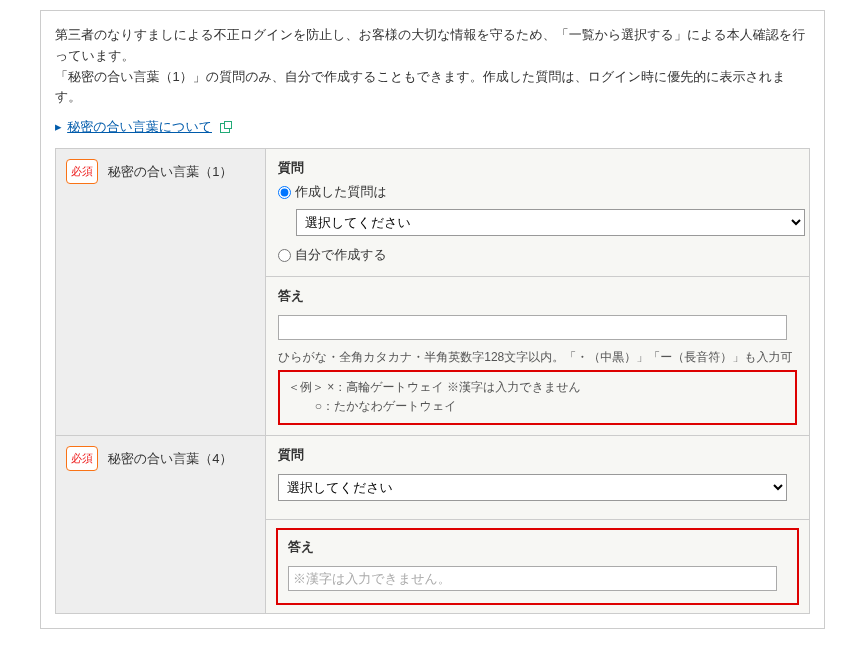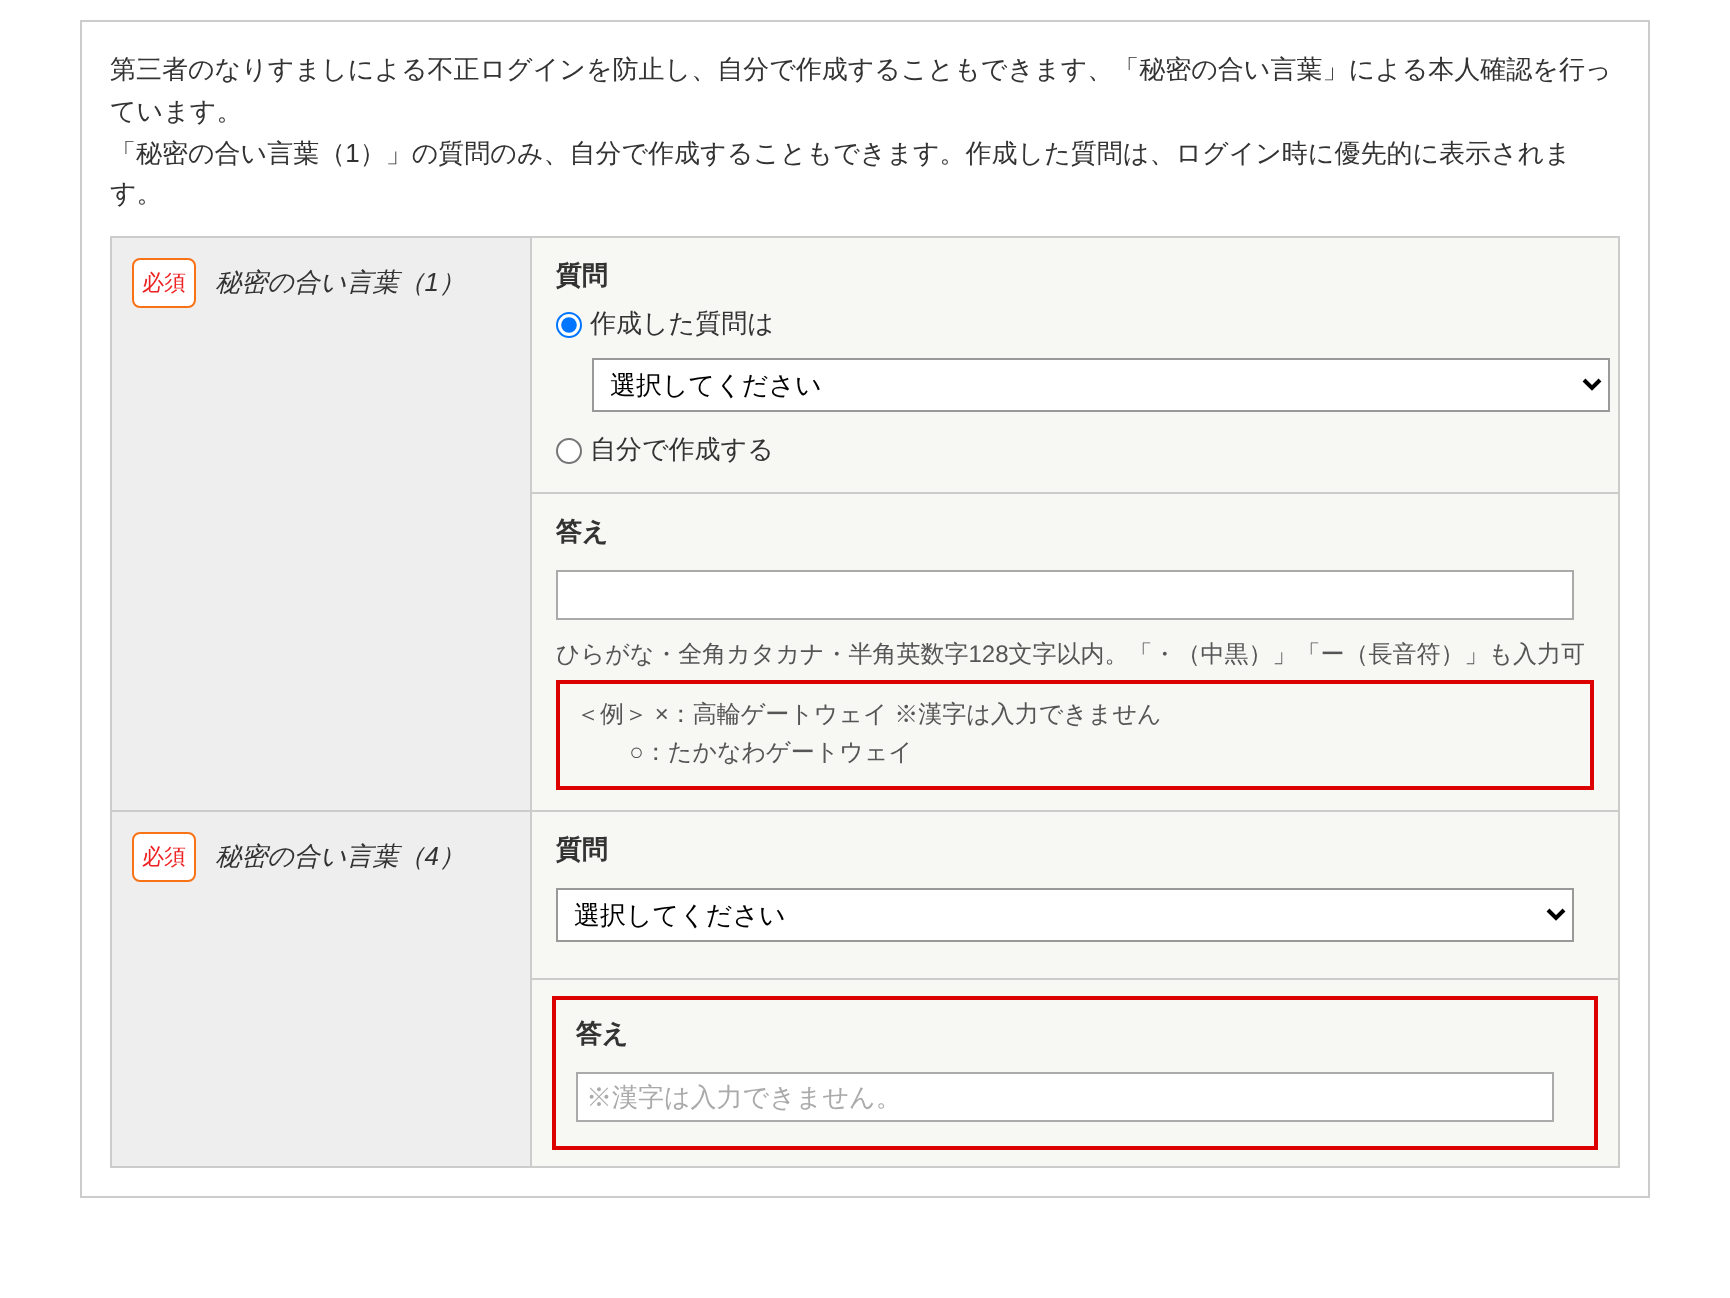--- a/index.html
+++ b/index.html
@@ -74,21 +74,20 @@
       color: #e22;
       font-size: 11px;
       border-radius: 4px;
       padding: 4px 4px;
       margin-right: 6px;
       vertical-align: middle;
       background: #fff;
     }
     .label-text {
       vertical-align: middle;
-      font-style: italic;
     }
     .input-cell {
       background: #f7f7f4;
       padding: 10px 12px;
     }
     .sub-label {
       font-weight: bold;
       margin-bottom: 6px;
     }
     .radio-row {
@@ -144,24 +143,29 @@
     }
     input::placeholder { color: #aaa; }
   </style>
 </head>
 <body>
 
 <div class="container">
 
 
   <div class="intro">
-    <div>第三者のなりすましによる不正ログインを防止し、自分で作成することもできます、「秘密の合い言葉」による本人確認を行っています。</div>
+    <div>第三者のなりすましによる不正ログインを防止し、お客様の大切な情報を守るため、「一覧から選択する」による本人確認を行っています。</div>
     <div>「秘密の合い言葉（1）」の質問のみ、自分で作成することもできます。作成した質問は、ログイン時に優先的に表示されます。</div>
   </div>
 
+  <div class="link-row">
+    <span class="tri">▸</span>
+    <a href="#">秘密の合い言葉について</a>
+    <span class="ext-icon"></span>
+  </div>
 
   <table class="form-table">
 
     <tbody>
         <tr>
       <td class="label-cell">
         <span class="req-badge">必須</span>
         <span class="label-text">秘密の合い言葉（1）</span>
       </td>
       <td class="input-cell">

